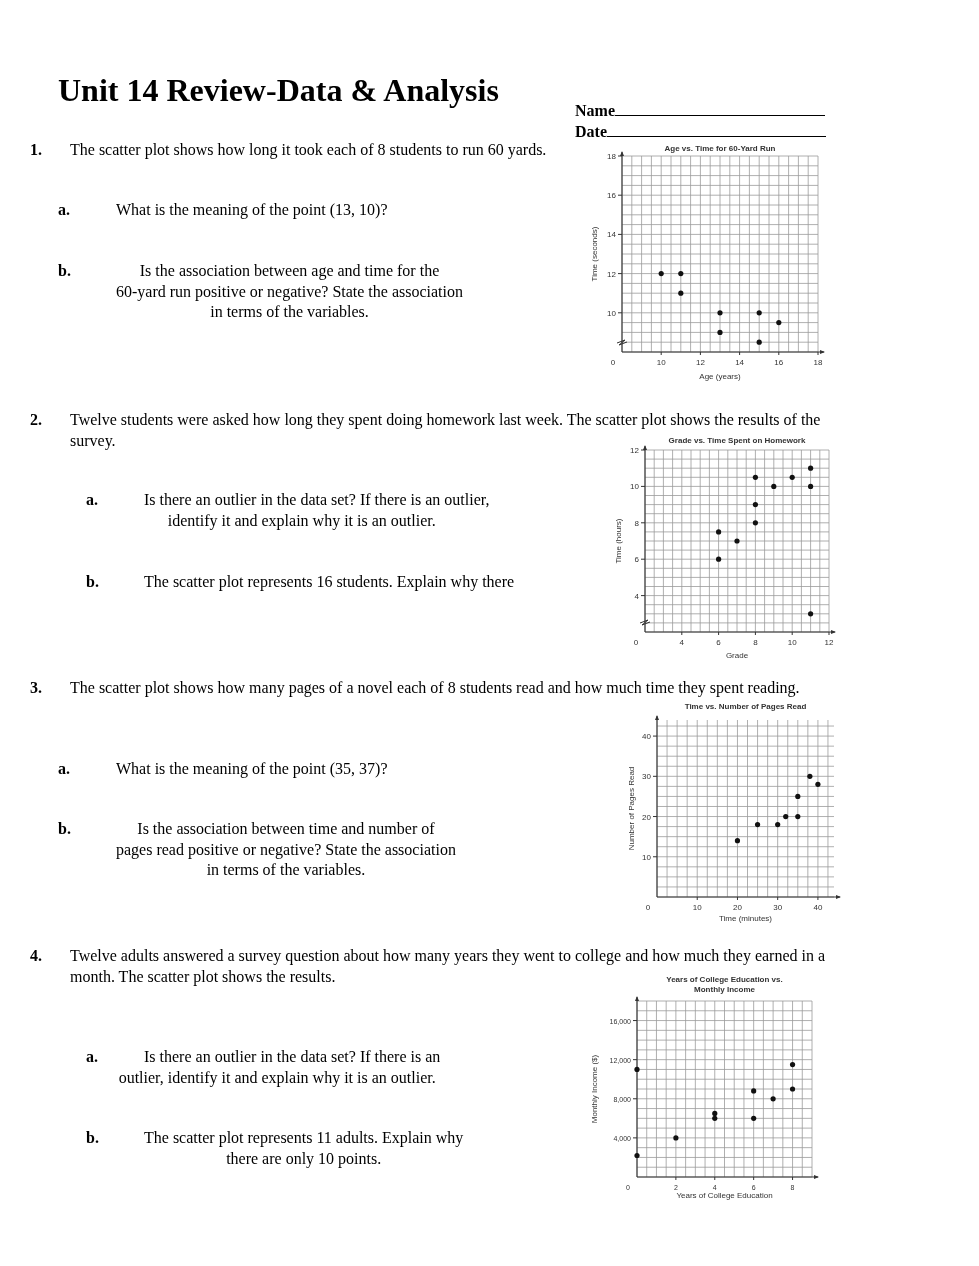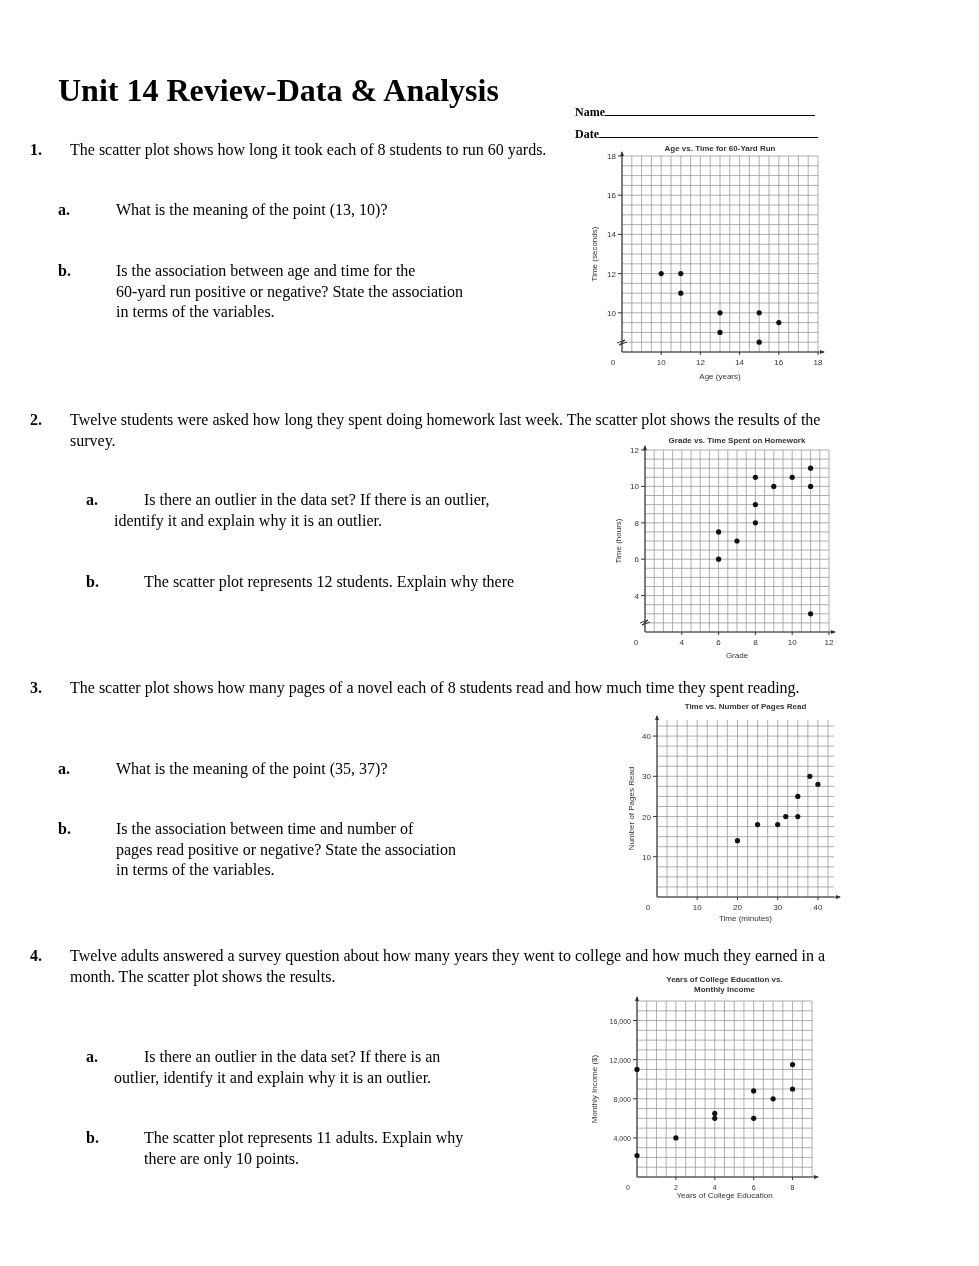--- a/index.html
+++ b/index.html
@@ -1,26 +1,26 @@
 <!DOCTYPE html>
 <html><head>
 <meta charset="utf-8">
 <style>
   html, body { margin:0; padding:0; background:#ffffff; }
   body { width:979px; height:1266px; position:relative; overflow:hidden;
          font-family:"Liberation Serif", serif; color:#000; }
   .title { position:absolute; left:58px; top:72px; font-size:32px; font-weight:bold; margin:0; }
-  .namebox { position:absolute; left:575px; top:100px; font-size:12px; font-weight:bold; line-height:20px; }
+  .namebox { position:absolute; left:575px; top:100px; font-size:16px; font-weight:bold; line-height:20px; }
   .namebox .line { display:inline-block; border-bottom:1px solid #000; height:15px; vertical-align:baseline; }
   .q { position:absolute; font-size:16px; line-height:20.5px; }
   .q .num { position:absolute; left:0; font-weight:bold; }
   .q .txt { position:absolute; left:40px; }
   .sub { position:absolute; font-size:16px; line-height:20.5px; }
   .sub .lbl { position:absolute; left:0; font-weight:bold; }
-  .sub .body { position:absolute; left:58px; }
+  .sub .body { position:absolute; left:58px;text-align:center; }
   .sub .body.indent1 { left:28px; text-indent:30px; }
   svg.chart { position:absolute; overflow:visible; }
   svg text { font-family:"Liberation Sans", sans-serif; fill:#333; }
 </style>
 </head>
 <body>
 
 <h1 class="title">Unit 14 Review-Data &amp; Analysis</h1>
 
 <div class="namebox">
@@ -57,21 +57,21 @@
 <div class="sub" style="left:86px; top:490px; width:480px;">
   <span class="lbl">a.</span>
   <div class="body indent1" style="white-space:nowrap">
     <div>Is there an outlier in the data set? If there is an outlier,</div>
     <div style="text-indent:0">identify it and explain why it is an outlier.</div>
   </div>
 </div>
 <div class="sub" style="left:86px; top:572px; width:480px;">
   <span class="lbl">b.</span>
   <div class="body" style="white-space:nowrap">
-    <div>The scatter plot represents 12 students. Explain why there</div>
+    <div>The scatter plot represents 16 students. Explain why there</div>
   </div>
 </div>
 
 <div class="q" style="left:30px; top:678px; width:900px;">
   <span class="num">3.</span>
   <span class="txt" style="white-space:nowrap">The scatter plot shows how many pages of a novel each of 8 students read and how much time they spent reading.</span>
 </div>
 <div class="sub" style="left:58px; top:759px; width:480px;">
   <span class="lbl">a.</span>
   <div class="body">

